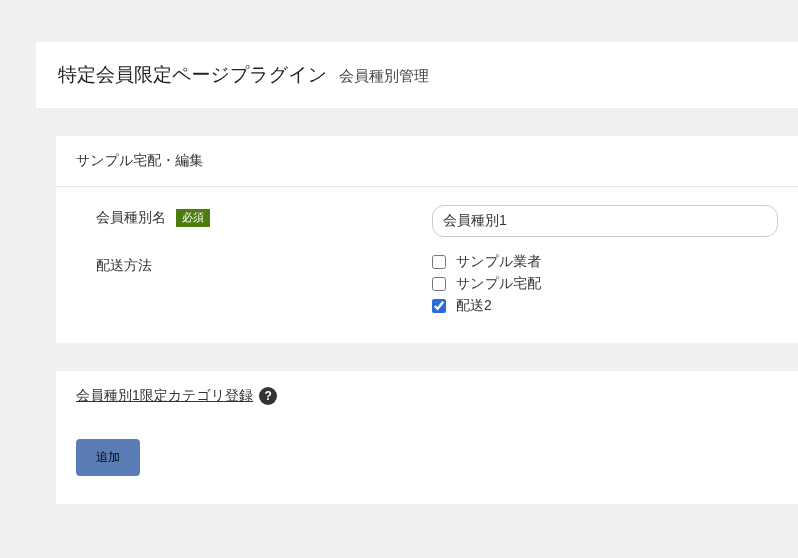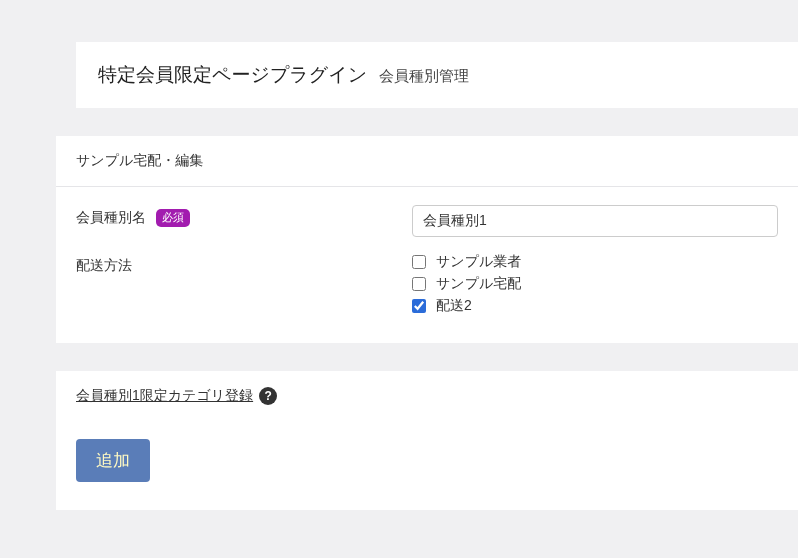--- a/index.html
+++ b/index.html
@@ -10,21 +10,20 @@
   font-size: 14px;
 }
 .page {
   padding-top: 42px;
   padding-left: 36px;
 }
 .header-card {
   background: #fff;
   padding: 20px 22px;
   margin-bottom: 28px;
-  margin-left: 40px;
 }
 .header-title {
   font-size: 19px;
   font-weight: 400;
   color: #222;
   display: inline;
 }
 .header-sub {
   font-size: 15px;
   color: #444;
@@ -36,55 +35,56 @@
   margin-bottom: 28px;
 }
 .section-header {
   padding: 16px 20px;
   border-bottom: 1px solid #e5e5e8;
   font-size: 14px;
   color: #333;
 }
 .section-body {
   padding: 18px 20px 28px 20px;
+  margin-left: 20px;
 }
 .form-row {
   display: flex;
   align-items: flex-start;
   margin-bottom: 16px;
 }
 .form-row:last-child { margin-bottom: 0; }
 .form-label-col {
   width: 336px;
   display: flex;
   align-items: center;
   gap: 10px;
   padding-top: 4px;
 }
 .form-label {
   font-size: 14px;
   color: #333;
 }
 .required-badge {
   display: inline-block;
-  background: #a21caf;
+  background: #4d7c0f;
   color: #fff;
   font-size: 11px;
   padding: 2px 6px;
-  border-radius: 5px;
+  border-radius: 0;
   line-height: 1.2;
 }
 .form-field-col {
   flex: 1;
 }
 .text-input {
   width: 100%;
   padding: 7px 10px;
   border: 1px solid #ccc;
-  border-radius: 4px;
+  border-radius: 12px;
   font-size: 14px;
   color: #333;
 }
 .checkbox-list {
   display: flex;
   flex-direction: column;
   gap: 4px;
 }
 .checkbox-item {
   display: flex;
@@ -117,25 +117,25 @@
   background: #333;
   color: #fff;
   font-size: 12px;
   font-weight: bold;
 }
 .section-body2 {
   padding: 18px 20px 28px 20px;
 }
 .add-button {
   background: #5a7db8;
-  color: #fef9c3;
+  color: #000000;
   border: none;
   border-radius: 4px;
   padding: 10px 20px;
-  font-size: 17px;
+  font-size: 12px;
   cursor: pointer;
 }
 </style>
 </head>
 <body>
 
 <div class="page">
 
   <div class="header-card">
     <span class="header-title">特定会員限定ページプラグイン</span>

